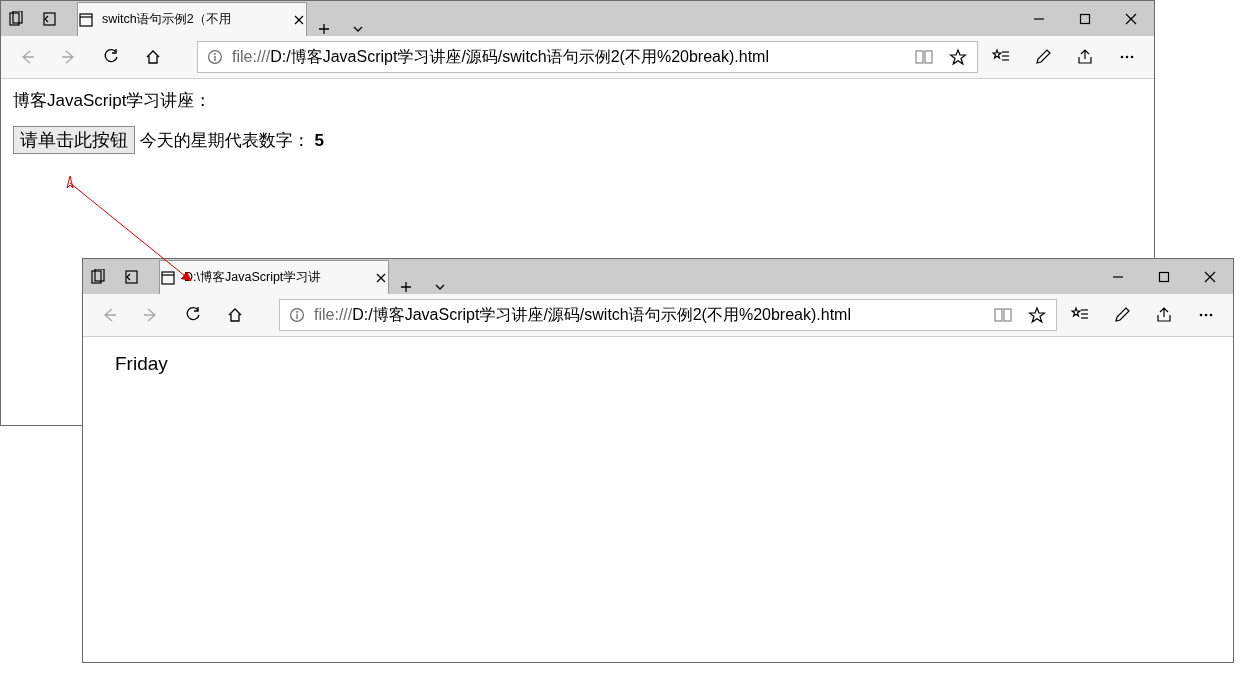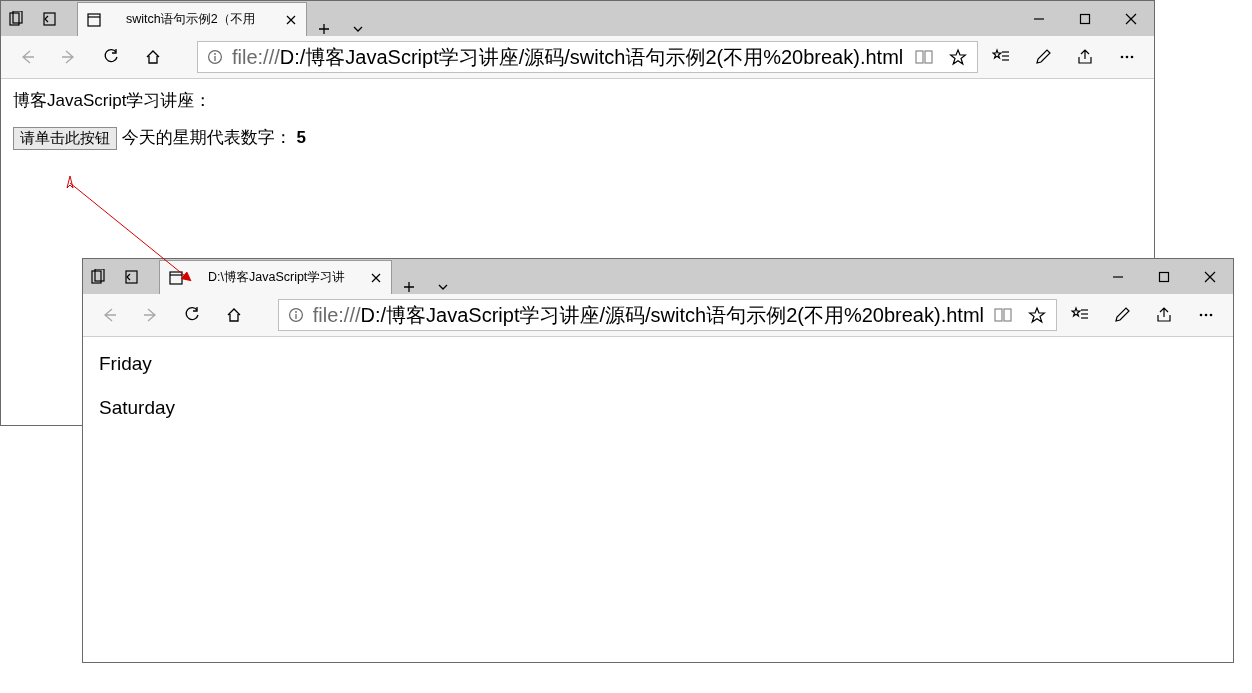--- a/index.html
+++ b/index.html
@@ -37,22 +37,22 @@
   }
   .tab-group {
     display: flex;
     align-items: flex-end;
   }
   .tab {
     background: #f7f7f7;
     height: 34px;
     display: flex;
     align-items: center;
-    padding: 0 8px;
-    gap: 24px;
+    padding: 0 0;
+    gap: 8px;
     min-width: 230px;
     border-top: 1px solid #9a9a9a;
     border-left: 1px solid #9a9a9a;
     border-right: 1px solid #9a9a9a;
   }
   .tab .page-icon { width: 16px; height: 16px; display:flex; align-items:center; justify-content:center; }
   .tab .title { font-size: 12.5px; color: #000; white-space: nowrap; overflow: hidden; flex:1; }
   .tab .close { width: 14px; height:14px; display:flex; align-items:center; justify-content:center;}
   .tab-add, .tab-more {
     width: 34px;
@@ -93,21 +93,21 @@
     padding: 0 2px;
     gap: 2px;
   }
   .addr-info {
     width: 30px; height:30px;
     display:flex; align-items:center; justify-content:center;
     color:#6a6a6a;
   }
   .url {
     flex: 1;
-    font-size: 20px;
+    font-size: 16px;
     color: #6b6b6b;
     white-space: nowrap;
     overflow: hidden;
   }
   .url .proto { color:#6b6b6b; }
   .url .path { color:#000; }
   .addr-icons { display:flex; align-items:center; }
   .addr-icons > div { width:34px; height:30px; display:flex; align-items:center; justify-content:center; }
 
   .right-icons { display:flex; }
@@ -116,34 +116,34 @@
   .content {
     flex:1;
     padding: 10px 12px;
     font-size: 17px;
     background: #ffffff;
     overflow: hidden;
   }
   .content p { margin: 0 0 14px 0; }
   .demo-btn {
     font-family: Liberation Mono, monospace;
-    font-size: 15px;
+    font-size: 18px;
     padding: 1px 6px;
     background: #e9e9e9;
     border: 1px solid #8c8c8c;
   }
   .weeknum { font-weight: 600; }
 
   .content2 {
     flex:1;
     padding: 16px 16px;
     font-size: 19px;
     background: #ffffff;
   }
-  .content2 p { margin: 0 0 22px 0; }
+  .content2 p { margin: 0 0 22px 16px; }
 
   svg { display:block; }
 
   .arrow-overlay {
     position: absolute;
     pointer-events: none;
     z-index: 5;
   }
 </style>
 </head>
@@ -434,15 +434,14 @@
         <svg width="18" height="18" viewBox="0 0 18 18">
             <circle cx="4" cy="9" r="1.3" fill="#000"></circle>
             <circle cx="9" cy="9" r="1.3" fill="#000"></circle>
             <circle cx="14" cy="9" r="1.3" fill="#000"></circle>
           </svg>
       </div>
     </div>
   </div>
   <div class="content2">
     <p>Friday</p>
-    <p>Saturday</p>
   </div>
 </div>
 
 </body></html>

